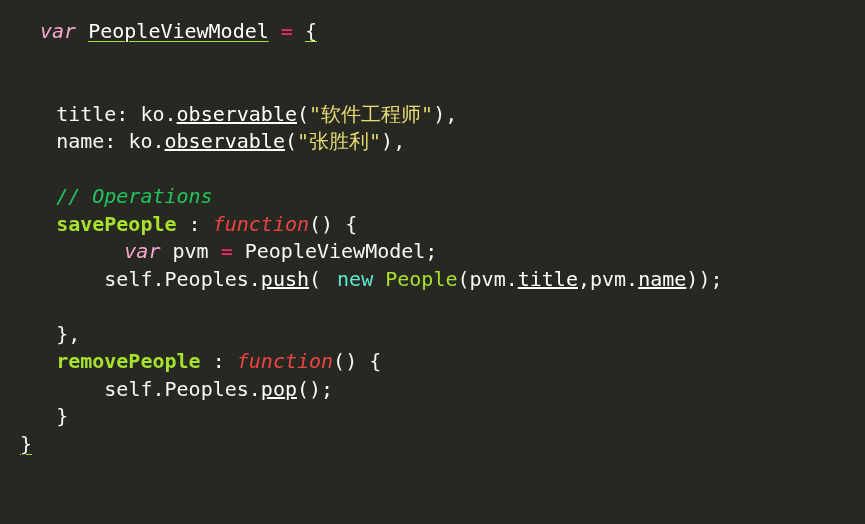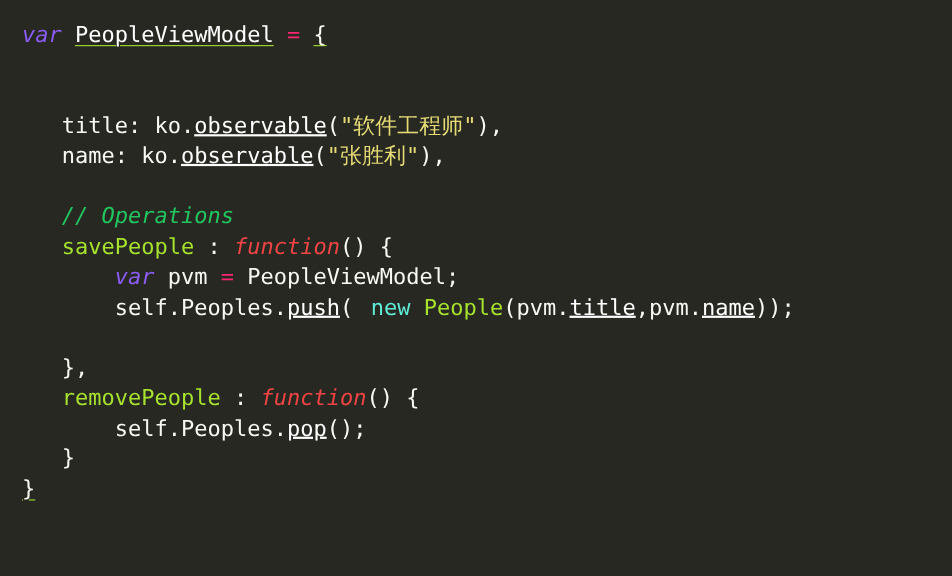--- a/index.html
+++ b/index.html
@@ -13,32 +13,32 @@
     font-family: Menlo, Monaco, Consolas, "Courier New", monospace;
     font-size: 20px;
     line-height: 27.5px;
   }
   pre {
     margin: 0;
     padding: 18px 20px;
     white-space: pre;
     color: #f8f8f2;
   }
-  .kw   { color: #8b5cf6; font-style: italic; }   
+  .kw   { color: #f9a8d4; font-style: italic; margin-left: 20px; }   
   .fnkw { color: #ef4444; font-style: italic; }                        
   .def  { color: #fff; }                           
   .id   { color: #f8f8f2; }                        
   .fn   { color: #ffffff; text-decoration: underline; }                        
   .str  { color: #e6db74; }
   .op   { color: #f92672; }                        
   .pun  { color: #f8f8f2; }                        
   .cm   { color: #22c55e; font-style: italic; }    
   .ul   { text-decoration: underline; text-decoration-color: #a6e22e; text-underline-offset: 3px; text-decoration-thickness: 1px; }
   .prop { color: #f8f8f2; }
-  .propA{ color: #a6e22e; }
+  .propA{ color: #a6e22e; font-weight: bold; }
   .new  { color: #5eead4; margin-left: 16px; }
   .cls  { color: #a6e22e; }
   .wm {
     position: absolute;
     right: 6px;
     bottom: 5px;
     color: rgba(255,255,255,0.7);
     font-family: "Microsoft YaHei", Arial, sans-serif;
     text-align: right;
   }

